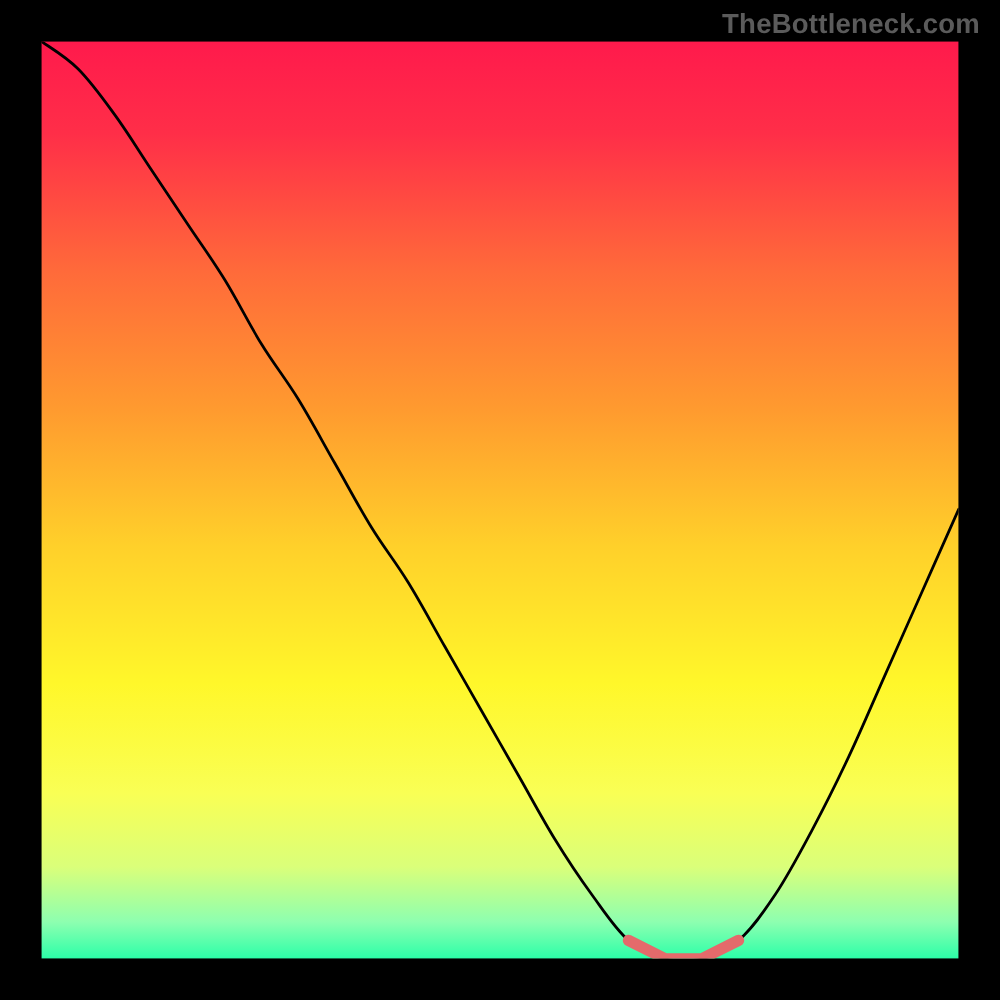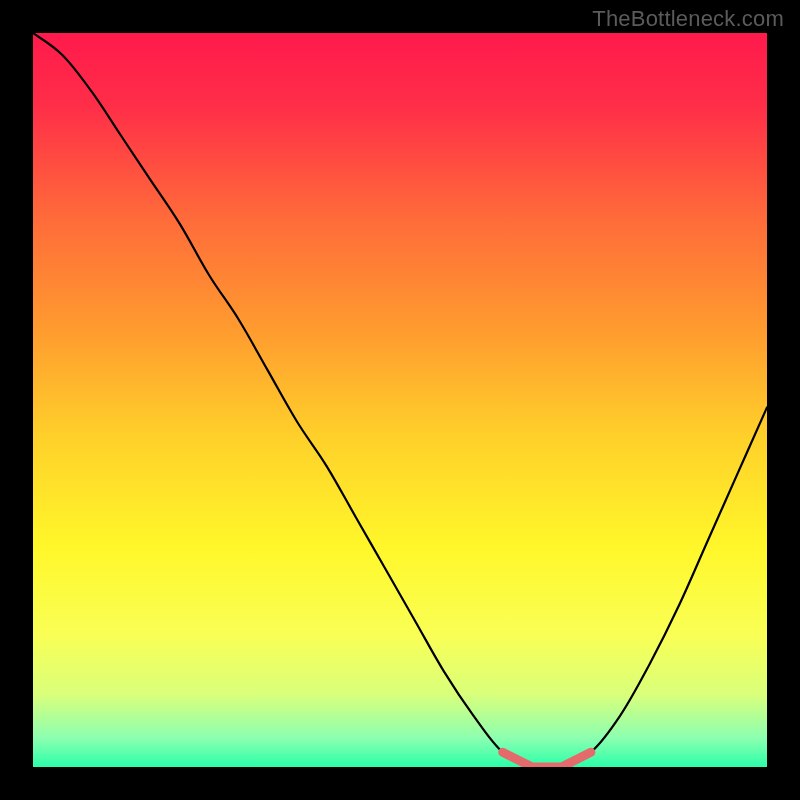--- a/index.html
+++ b/index.html
@@ -40,21 +40,21 @@
     width: 100%;
     height: 100%;
     pointer-events: none;
   }
   .attribution {
     position: absolute;
     top: 6px;
     right: 16px;
     font-family: Arial, Helvetica, sans-serif;
     font-size: 22px;
-    font-weight: normal;
+    font-weight: bold;
     color: #5b5b5b;
     letter-spacing: 0.2px;
   }
 </style>
 </head>
 <body>
 
 <div class="frame">
 
   <div class="plot-area">

